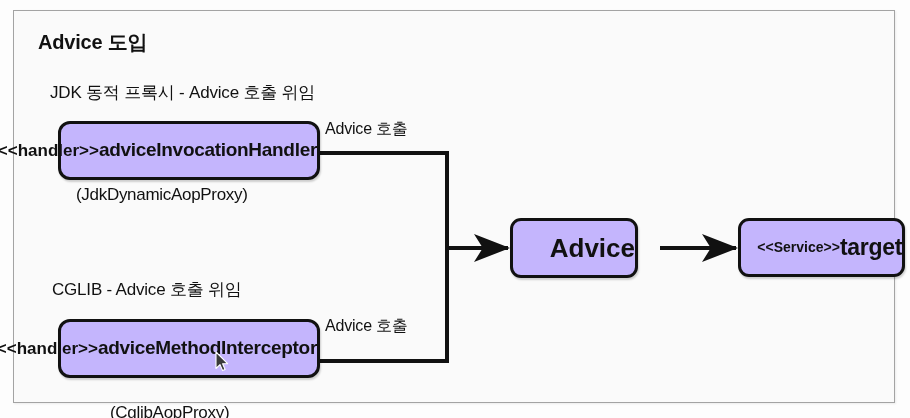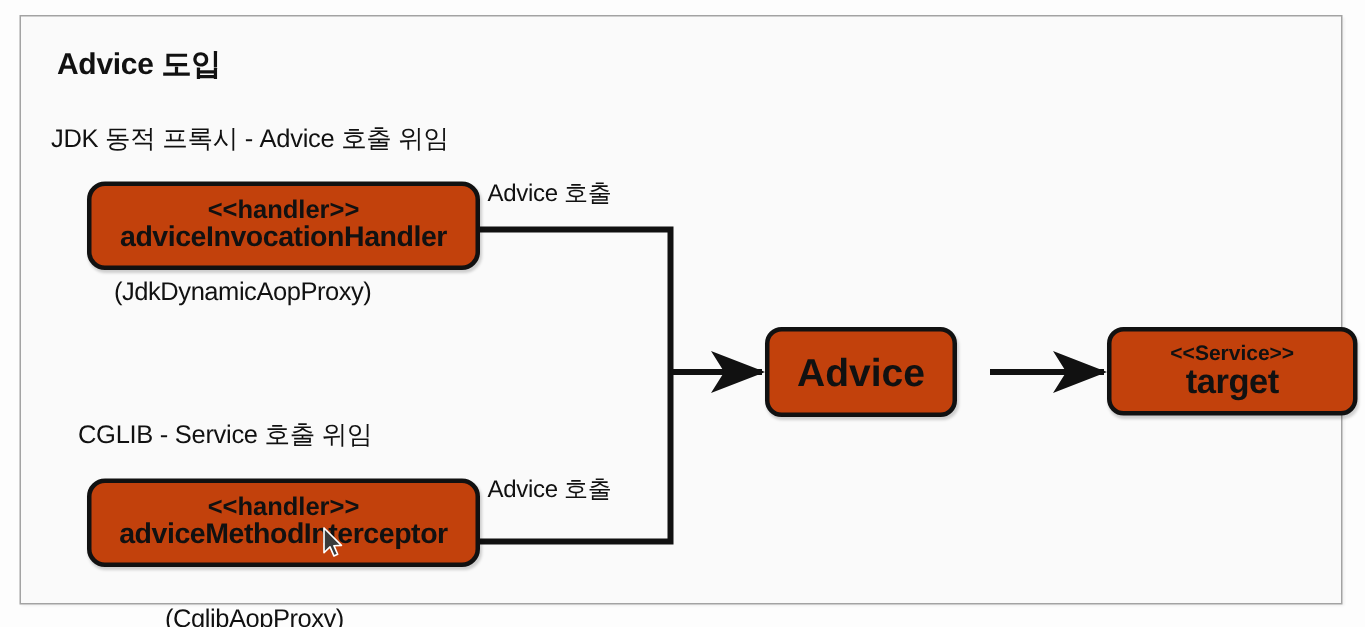--- a/index.html
+++ b/index.html
@@ -44,21 +44,21 @@
     white-space: nowrap;
   }
   .section-label {
     position: absolute;
     font-size: 17px;
     font-weight: normal;
     color: #111111;
     white-space: nowrap;
     letter-spacing: -0.2px;
   }
-  #label-jdk  { left: 20px;  top: 70px; }
+  #label-jdk  { left: 36px;  top: 70px; }
   #label-cglib{ left: 38px;  top: 267px; }
 
   .caption {
     position: absolute;
     font-size: 17px;
     color: #111111;
     white-space: nowrap;
     letter-spacing: -0.3px;
   }
   #caption-jdk   { left: 62px; top: 174px; }
@@ -71,27 +71,27 @@
     white-space: nowrap;
     letter-spacing: -0.2px;
   }
   #edge-label-top    { left: 311px; top: 108px; }
   #edge-label-bottom { left: 311px; top: 305px; }
 
   
   .node {
     position: absolute;
     box-sizing: border-box;
-    background: #c2410c;
+    background: #c4b5fd;
     border: 3px solid #111111;
     border-radius: 12px;
     display: flex;
-    flex-direction: column;
+    flex-direction: row;
     align-items: center;
-    justify-content: center;
+    justify-content: flex-end;
     box-shadow: 1px 2px 2px rgba(0,0,0,0.18);
   }
   .node .stereo {
     font-size: 17px;
     font-weight: bold;
     color: #111111;
     line-height: 1.05;
     white-space: nowrap;
   }
   .node .nodename {
@@ -140,21 +140,21 @@
 <body>
 
 <div id="canvas">
 
   <div id="slide-frame">
 
     <div class="slide-title">Advice 도입</div>
 
     <div class="section-label" id="label-jdk">JDK 동적 프록시 -  Advice 호출 위임</div>
 
-    <div class="section-label" id="label-cglib">CGLIB - Service 호출 위임</div>
+    <div class="section-label" id="label-cglib">CGLIB - Advice 호출 위임</div>
 
     <div class="edge-label" id="edge-label-top">Advice 호출</div>
 
     <div class="edge-label" id="edge-label-bottom">Advice 호출</div>
 
     <div class="caption" id="caption-jdk">(JdkDynamicAopProxy)</div>
 
     <div class="caption" id="caption-cglib">(CglibAopProxy)</div>
 
     <svg id="connectors" viewBox="0 0 910 418" xmlns="http://www.w3.org/2000/svg">

